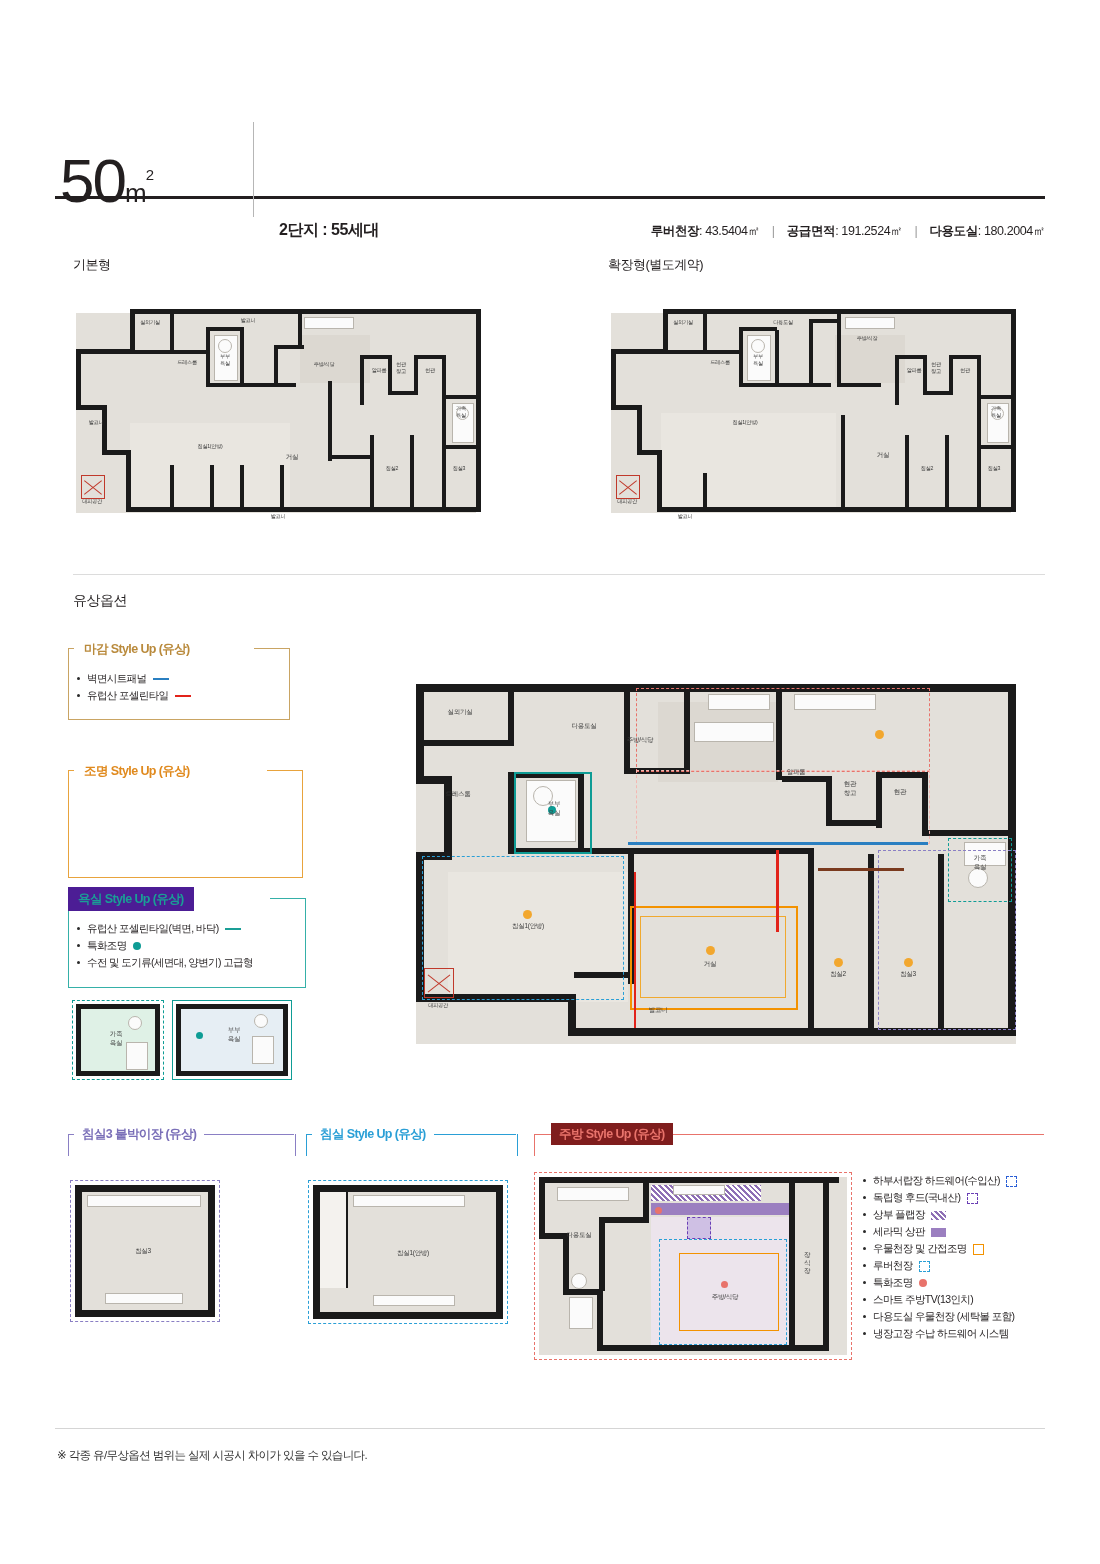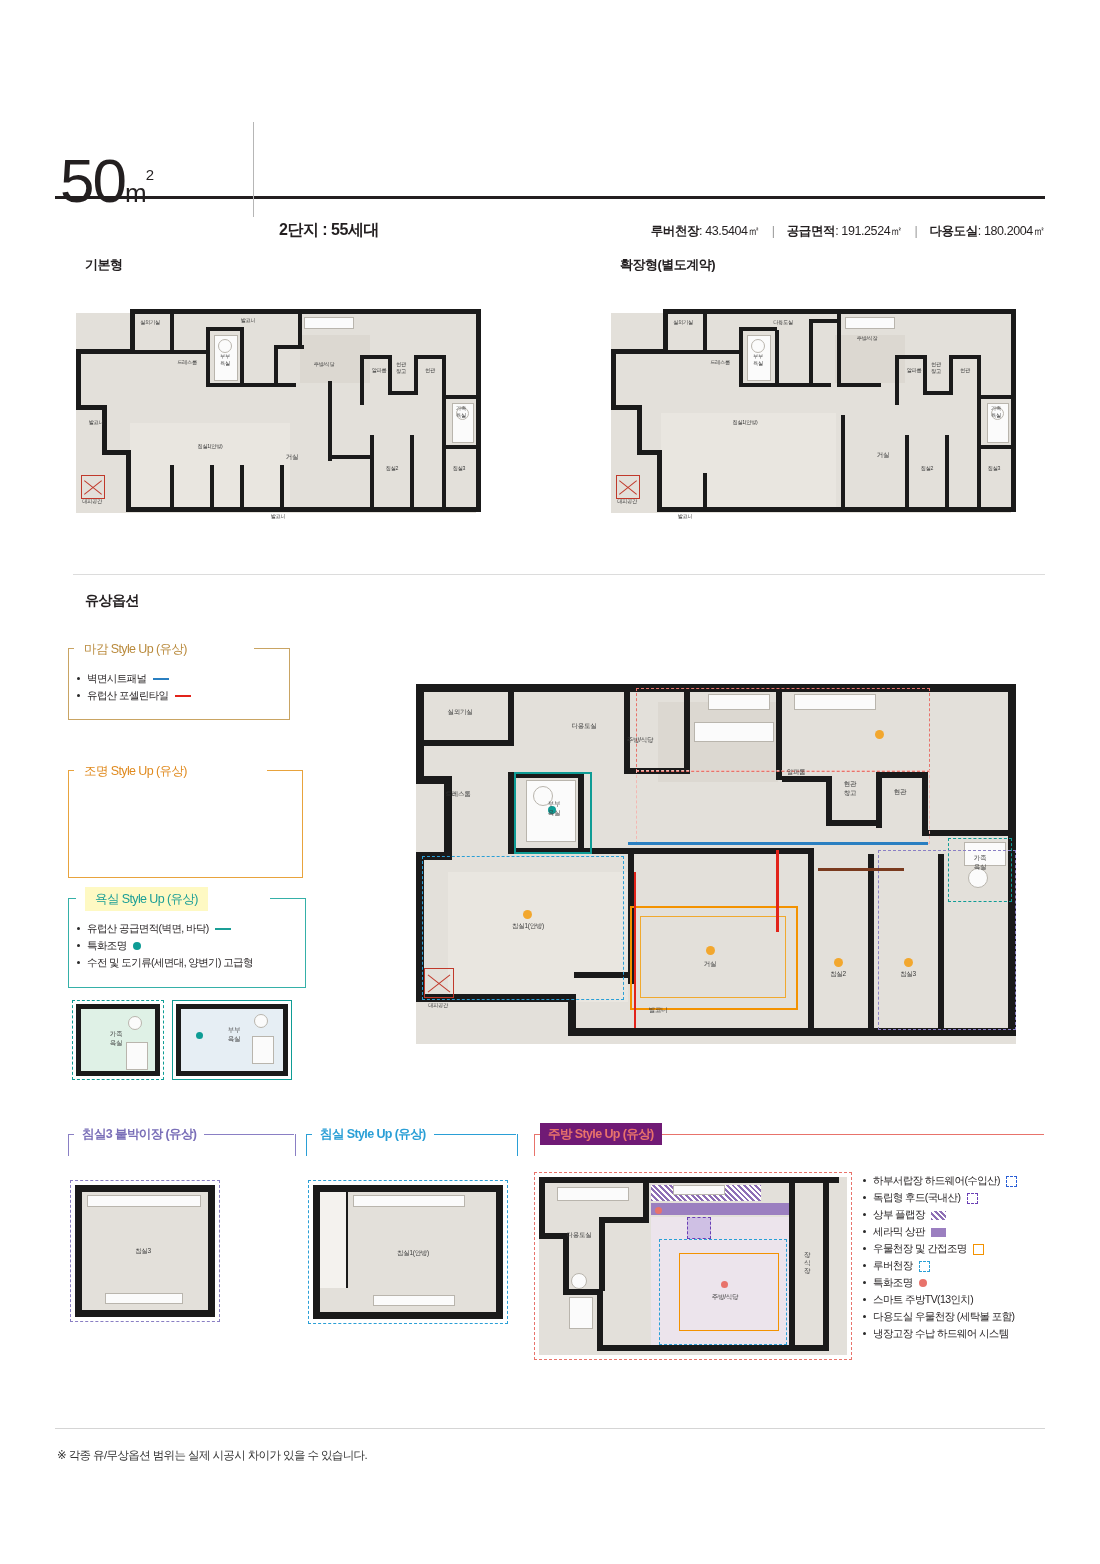--- a/index.html
+++ b/index.html
@@ -16,40 +16,40 @@
   .hdr-size{position:absolute;left:5px;top:90px;font-size:62px;font-weight:400;letter-spacing:-2px;line-height:1;}
   .hdr-size .unit{font-size:26px;font-weight:400;letter-spacing:-1px;}
   .hdr-size .sup{font-size:15px;vertical-align:super;}
   .hdr-divider{position:absolute;left:198px;top:62px;width:1px;height:95px;background:#b6b6b6;}
   .hdr-danji{position:absolute;left:224px;top:160px;font-size:16px;font-weight:bold;letter-spacing:-0.5px;}
   .hdr-areas{position:absolute;right:0;top:163px;font-size:12.5px;letter-spacing:-0.4px;white-space:nowrap;}
   .hdr-areas .sep{color:#9a9a9a;padding:0 9px;}
   .hdr-areas .lbl{font-weight:bold;}
 
   
-  .sec-label{position:absolute;font-size:13px;font-weight:bold;letter-spacing:-0.5px;margin-left:12px;}
+  .sec-label{position:absolute;font-size:13px;font-weight:normal;letter-spacing:-0.5px;}
 
   
   .fp{position:absolute;background:#ffffff;}
   .wall{position:absolute;background:#1a1a1a;}
   .floor{position:absolute;background:#e3e0da;}
   .floor.l{background:#e9e6e0;}
   .floor.d{background:#dcd8d1;}
   .rlabel{position:absolute;font-size:5.2px;letter-spacing:-0.3px;color:#3a3a3a;text-align:center;white-space:nowrap;transform:translateX(-50%);}
   .rlabel.mid{font-size:6.5px;}
   .fx{position:absolute;background:#fbfbfb;border:0.6px solid #b9b5ad;}
   .fx.round{border-radius:50%;}
   .hatch{position:absolute;border:1px solid #c0392b;}
   .hatch:before,.hatch:after{content:"";position:absolute;left:0;top:50%;width:100%;height:1px;background:#c0392b;transform-origin:center;}
   .hatch:before{transform:rotate(38deg);}
   .hatch:after{transform:rotate(-38deg);}
 
   
   .legend-box{position:absolute;}
-  .legend-title{position:absolute;left:0;top:0;height:24px;line-height:24px;padding:0 10px;font-size:12.5px;font-weight:normal;letter-spacing:-0.6px;}
+  .legend-title{position:absolute;left:0;top:0;height:24px;line-height:24px;padding:0 10px;font-size:12.5px;font-weight:bold;letter-spacing:-0.6px;}
   .legend-frame{position:absolute;left:0;top:0;border-style:solid;border-width:1px;}
   .opt-list{position:absolute;}
   .opt-item{position:relative;font-size:10.5px;letter-spacing:-0.6px;line-height:17px;padding-left:11px;white-space:nowrap;}
   .opt-item:before{content:"";position:absolute;left:1px;top:7px;width:3px;height:3px;border-radius:50%;background:#2a2a2a;}
   .sw{display:inline-block;vertical-align:middle;margin-left:4px;}
   .sw-line{width:16px;height:2px;}
   .sw-sq{width:9px;height:9px;border:1.2px solid #000;background:transparent;}
   .sw-sq-d{width:9px;height:9px;border:1.2px dashed #000;background:transparent;}
   .sw-dot{width:8px;height:8px;border-radius:50%;}
   .sw-fill{width:15px;height:9px;}
@@ -251,24 +251,24 @@
     <div class="legend-frame" style="width:233px;height:106px;border-color:#e8a33d;border-top-color:transparent;"></div>
     <div style="position:absolute;left:0;top:0;width:8px;height:1px;background:#e8a33d;"></div>
     <div style="position:absolute;right:0;top:0;width:36px;height:1px;background:#e8a33d;"></div>
     <div class="legend-title" style="left:6px;top:-11px;background:#fff;color:#e08a1e;">조명 Style Up (유상)</div>
   </div>
 
   <div class="legend-box" style="left:68px;top:898px;width:238px;height:90px;">
     <div class="legend-frame" style="width:236px;height:88px;border-color:#35b0a8;border-top-color:transparent;"></div>
     <div style="position:absolute;left:0;top:0;width:8px;height:1px;background:#35b0a8;"></div>
     <div style="position:absolute;right:0;top:0;width:36px;height:1px;background:#35b0a8;"></div>
-    <div class="legend-title" style="left:17px;top:-11px;background:#fef9c3;color:#1a9e96;">욕실 Style Up (유상)</div>
+    <div class="legend-title" style="left:0;top:-11px;background:#4c1d95;color:#1a9e96;">욕실 Style Up (유상)</div>
     <div class="opt-list" style="left:8px;top:22px;">
       <div class="opt-item">
-        <span>유럽산 공급면적(벽면, 바닥)</span>
+        <span>유럽산 포셀린타일(벽면, 바닥)</span>
         <span class="sw sw-line" style="background:#1a9e96;"></span>
       </div>
       <div class="opt-item">
         <span>특화조명</span>
         <span class="sw sw-dot" style="background:#0e9c95;"></span>
       </div>
       <div class="opt-item">
         <span>수전 및 도기류(세면대, 양변기) 고급형</span>
       </div>
     </div>
@@ -412,21 +412,21 @@
       <div style="position:absolute;left:7px;top:7px;width:26px;height:96px;background:#f4f2ee;border-right:2px solid #1a1a1a;"></div>
       <div class="fx" style="left:40px;top:10px;width:110px;height:10px;"></div>
       <div class="fx" style="left:60px;top:110px;width:80px;height:9px;"></div>
       <div class="rlabel mid" style="left:100px;top:64px;">침실1(안방)</div>
     </div>
   </div>
 
   <div style="position:absolute;left:534px;top:1134px;width:512px;height:22px;">
     <div style="position:absolute;left:0;top:0;width:510px;height:1px;background:#e8736b;"></div>
     <div style="position:absolute;left:0;top:0;width:1px;height:22px;background:#e8736b;"></div>
-    <div class="panel-title" style="left:6px;top:-11px;background:#701a75;color:#e8736b;">주방 Style Up (유상)</div>
+    <div class="panel-title" style="left:17px;top:-11px;background:#7f1d1d;color:#e8736b;">주방 Style Up (유상)</div>
   </div>
   <div style="position:absolute;left:534px;top:1172px;width:316px;height:186px;border:1.4px dashed #e8736b;">
     <div style="position:absolute;left:4px;top:4px;right:4px;bottom:4px;">
       <div style="position:absolute;left:0;top:0;right:0;bottom:0;background:#e3e0da;"></div>
 
       <div class="wall" style="left:0;top:0;width:300px;height:6px;"></div>
       <div class="wall" style="left:0;top:0;width:6px;height:60px;"></div>
       <div class="wall" style="left:0;top:56px;width:30px;height:6px;"></div>
       <div class="wall" style="left:24px;top:56px;width:6px;height:60px;"></div>
       <div class="wall" style="left:24px;top:112px;width:40px;height:6px;"></div>

